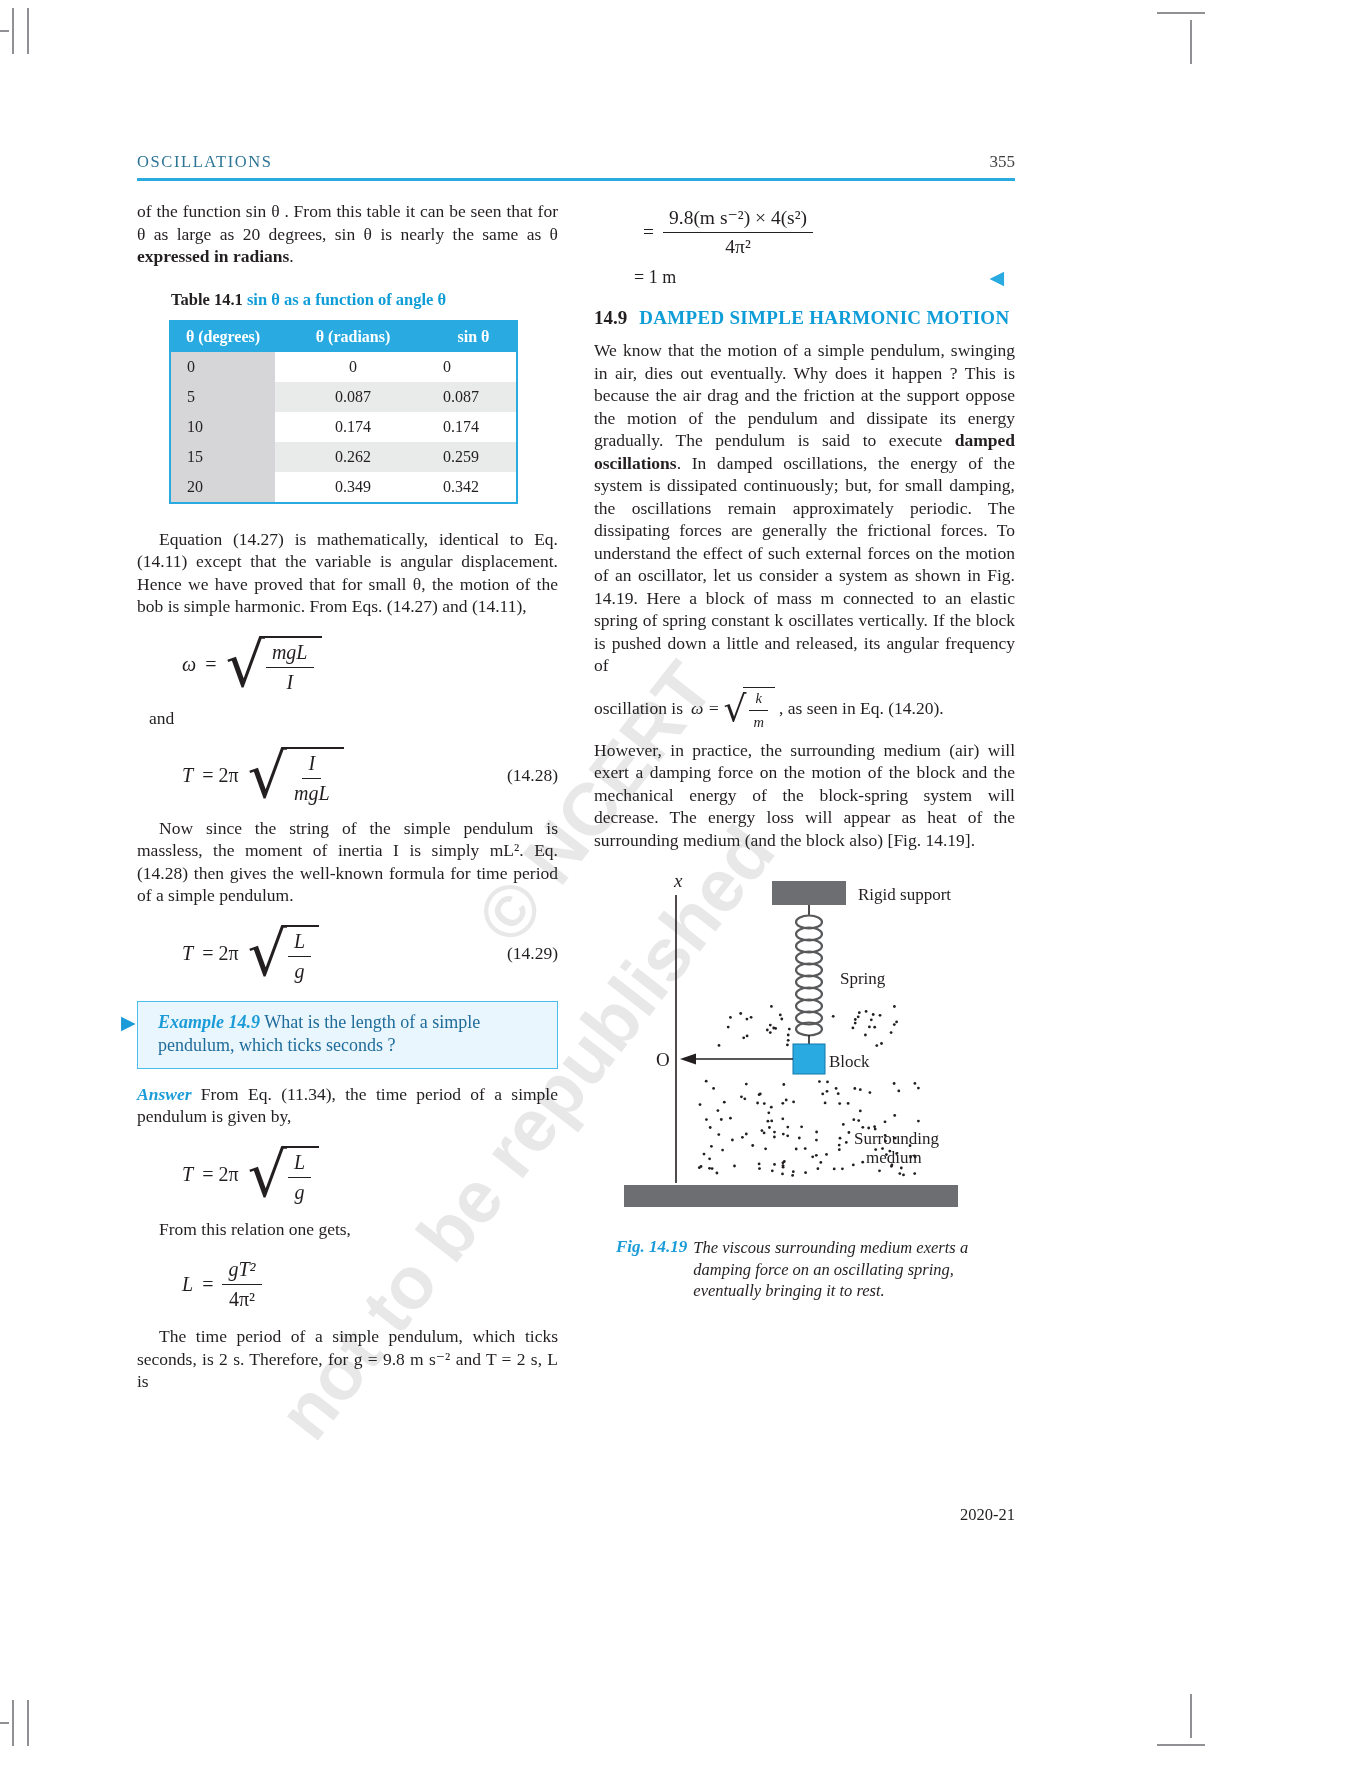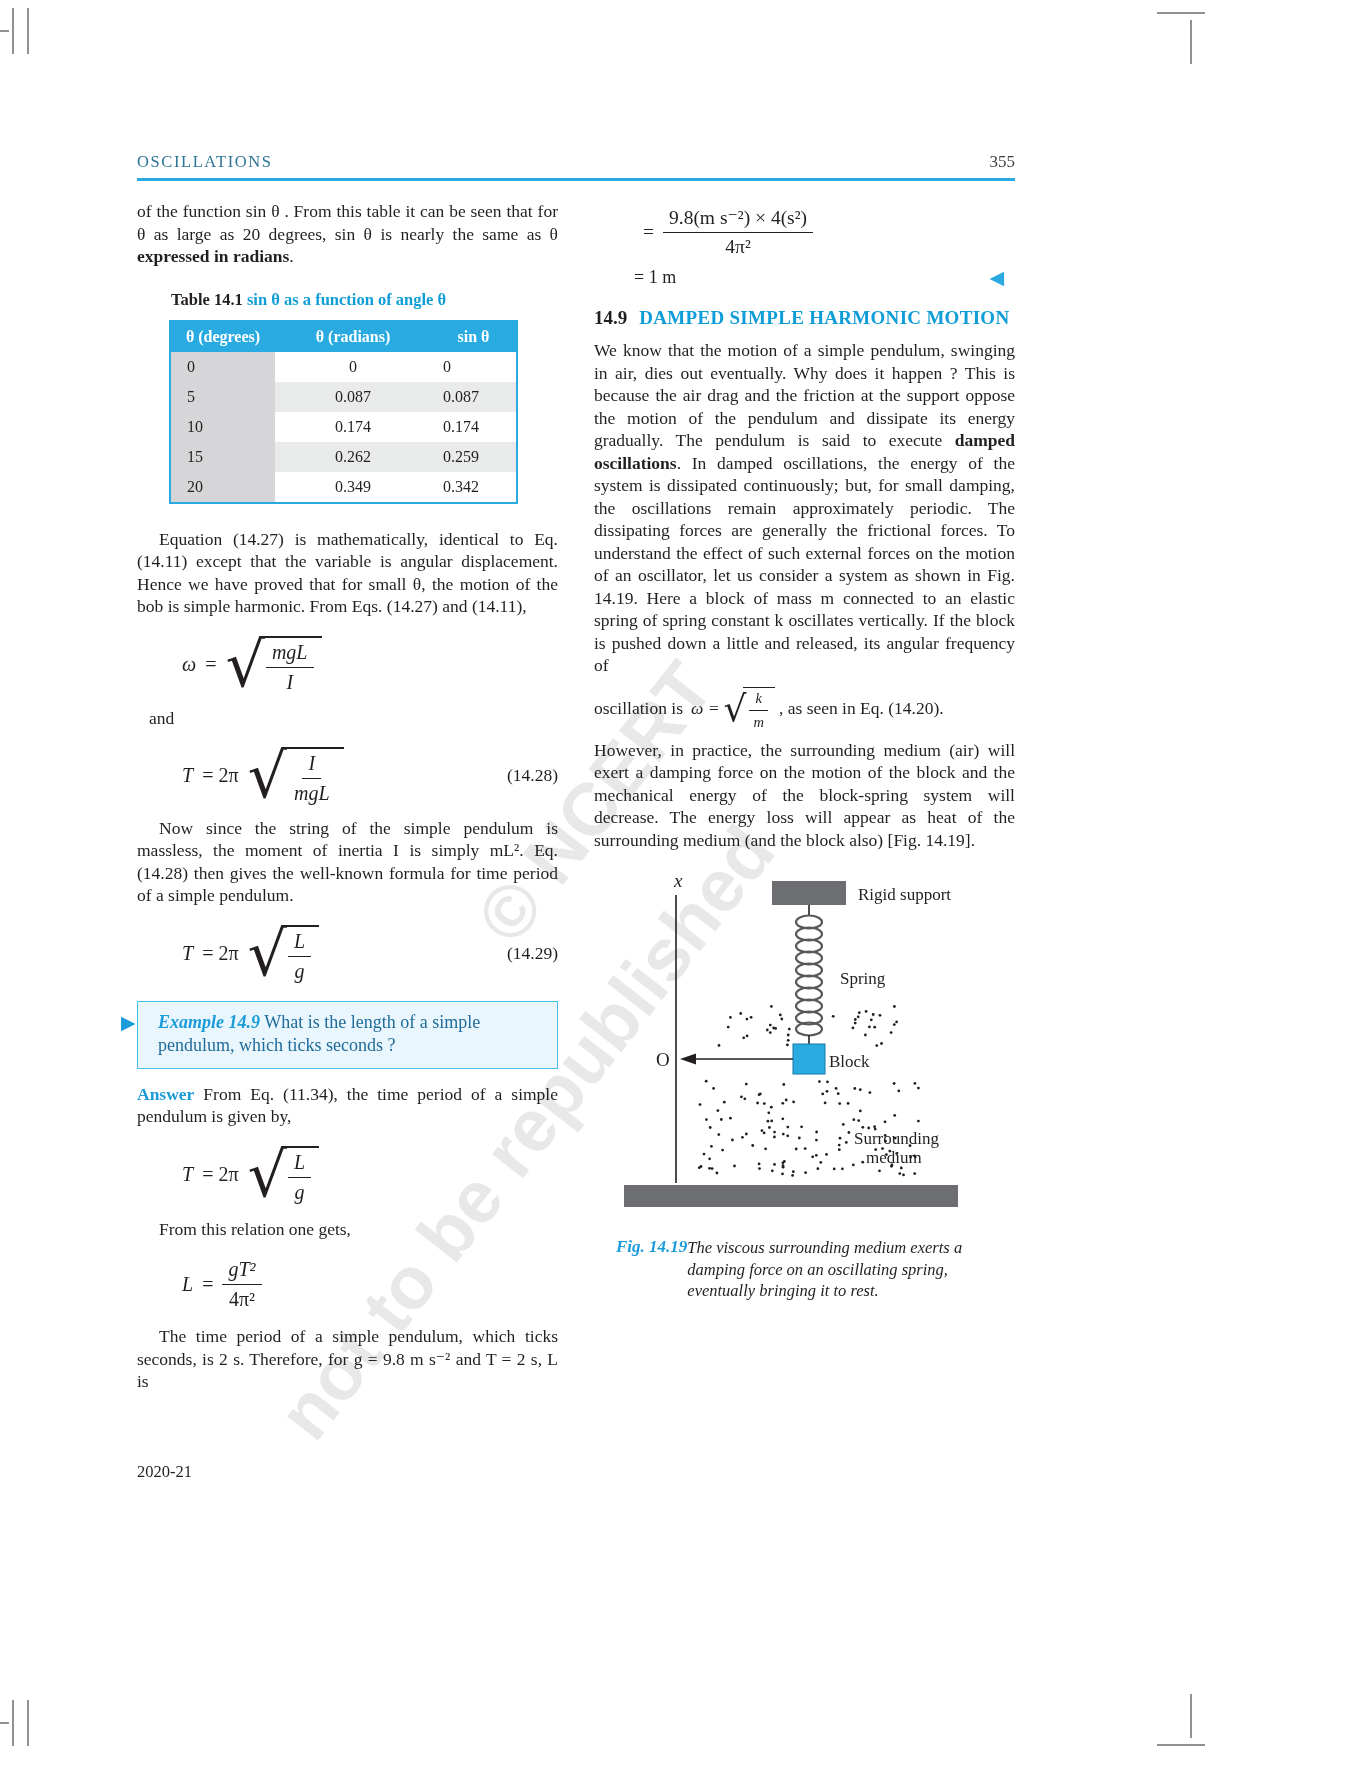--- a/index.html
+++ b/index.html
@@ -67,21 +67,21 @@
   .sqrt-sm .rad { font-size:36px; line-height:34px; margin-right:-3px; }
   .sqrt-sm .rad-body { border-top:1.8px solid #231f20; padding:2px 5px 0 4px; font-size:14.5px; }
   .and-word { margin:6px 12px; font-size:17.5px; }
 
   
   .example-box { position:relative; border:1.5px solid #4cbcea; background:#e9f6fd;
                  margin:18px 0 14px; padding:9px 12px 11px 20px; }
   .example-arrow { position:absolute; left:-17px; top:9px; color:#1b9cd8; font-size:19px; }
   .example-label { font-weight:bold; font-style:italic; color:#1b9cd8; font-size:18px;text-align:center; }
   .example-text { color:#1f6b9a; font-size:18px; line-height:23px; }
-  .answer-label { font-weight:bold; color:#1b9cd8; }
+  .answer-label { font-weight:bold; font-style:italic; color:#1b9cd8; }
 
   
   .eq-value { margin:6px 0 4px 40px; font-size:19.5px; }
   .eq-line { display:flex; align-items:center; }
   .eq-result-row { display:flex; justify-content:space-between; align-items:center; margin-top:8px;
                    font-size:18px; width:370px; }
   .end-mark { color:#29abe2; font-size:19px; }
   .section-heading { display:flex; gap:12px; margin:18px 0 10px; font-size:19px; }
   .sec-num { font-weight:bold; color:#231f20; }
   .sec-title { font-weight:bold; color:#0f9dd8; letter-spacing:0.3px; }
@@ -90,25 +90,25 @@
   .inline-eq .lhs { font-style:italic; margin-right:4px; }
   .inline-eq .post { margin-left:4px; }
 
   
   .figure { margin:20px 0 0 20px; }
   svg text { font-family:"Liberation Serif","DejaVu Serif",serif; font-size:17px; fill:#231f20; }
   svg .fig-var { font-style:italic; font-size:19px; }
   .thin { stroke:#231f20; stroke-width:1.6; }
   .gray { fill:#6d6e71; }
   .coil ellipse { fill:none; stroke:#58595b; stroke-width:2.2; }
-  .fig-caption { display:flex; gap:0; margin:14px 0 0 2px; }
+  .fig-caption { display:flex; gap:6px; margin:14px 0 0 2px; }
   .fig-label-cap { font-weight:bold; font-style:italic; color:#1b9cd8; font-size:17px; white-space:nowrap; }
   .fig-text { font-style:italic; font-size:16.5px; line-height:21.5px; width:312px; }
 
-  .footer { position:absolute; left:137px; top:1462px; width:878px; text-align:left; font-size:16.5px; z-index:1; }
+  .footer { position:absolute; left:137px; top:1505px; width:878px; text-align:right; font-size:16.5px; z-index:1; }
 </style>
 </head>
 <body>
 
 <div class="page">
 
   <span class="wm wm1">© NCERT</span>
   <span class="wm wm2">not to be republished</span>
 
   <div class="crop tl-v1"></div>

